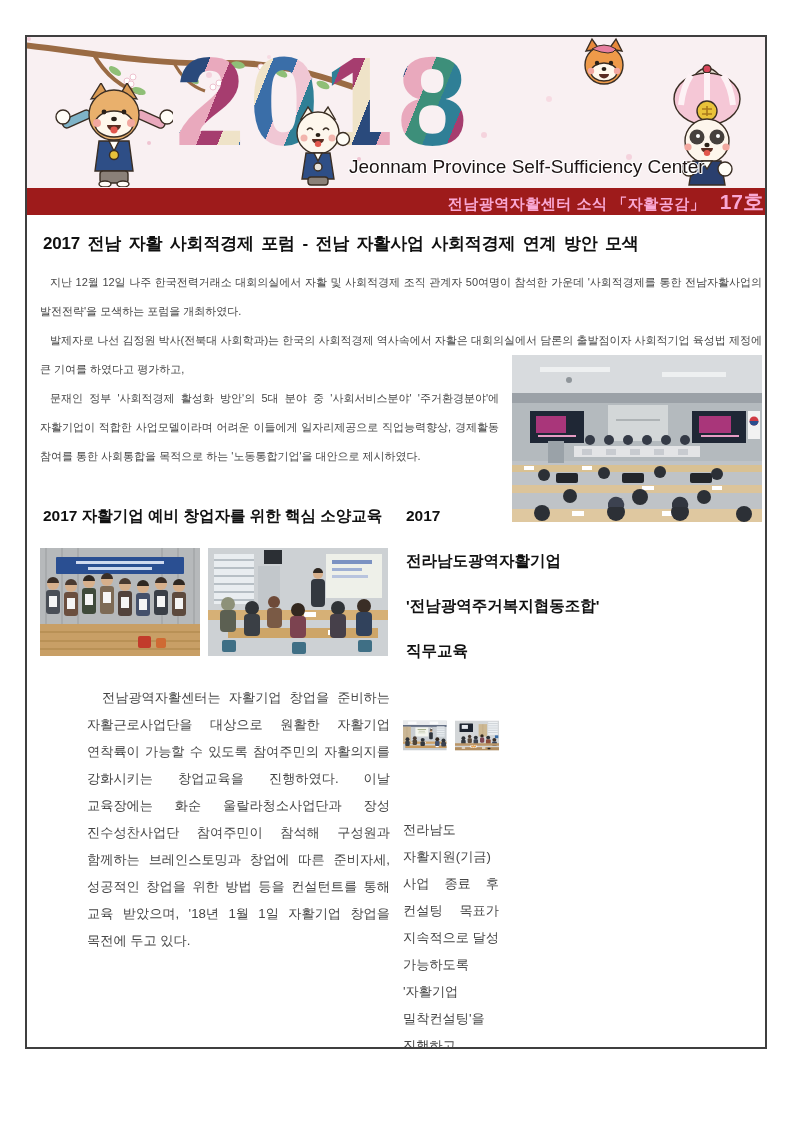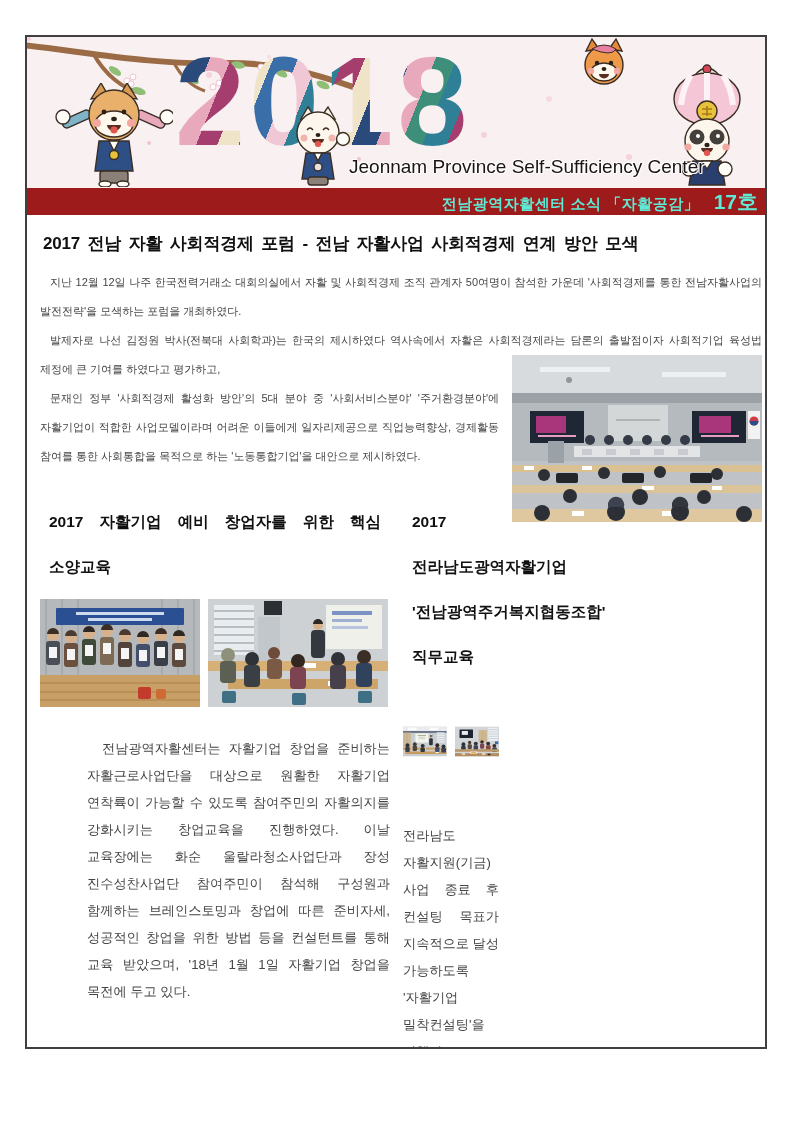--- a/index.html
+++ b/index.html
@@ -20,36 +20,36 @@
             #2f7f96 0 7%, #2a4a7c 7% 13%, #e9a9bd 13% 19%, #a63d6f 19% 25%, #efe3c8 25% 31%,
             #3a6ea8 31% 38%, #f0c7d4 38% 44%, #2f7f96 44% 51%, #a63d6f 51% 57%, #efe3c8 57% 63%,
             #2a4a7c 63% 70%, #e9a9bd 70% 77%, #3d8f7a 77% 83%, #2f7f96 83% 90%, #a63d6f 90% 95%, #2a4a7c 95% 100%);
           -webkit-background-clip:text; background-clip:text; color:transparent;
           text-shadow:none; }
   .eng-title { position:absolute; left:322px; top:119px; font-size:19px; font-weight:normal; color:#1c1313; letter-spacing:0;
                text-shadow:-1px 0 #fff,1px 0 #fff,0 -1px #fff,0 1px #fff,1px 1px #fff,-1px -1px #fff; white-space:nowrap; }
   .mascot { position:absolute; }
 
   
-  .bar { position:relative; width:100%; height:27px; background:#9e1b1b; color:#5eead4; text-align:right; padding-right:7px; }
+  .bar { position:relative; width:100%; height:27px; background:#9e1b1b; color:#f9a8d4; text-align:right; padding-right:1px; }
   .bar .bar-label { display:inline-block; vertical-align:baseline; font-size:15px; font-weight:bold; line-height:27px; letter-spacing:0.5px; }
   .bar .issue { display:inline-block; vertical-align:baseline; font-size:21px; font-weight:bold; line-height:27px; margin-left:10px; }
 
   
   .content { padding:17px 3px 0 13px; }
   .a1-title { font-size:17px; font-weight:bold; color:#101010; margin:0 0 13px 3px; letter-spacing:-0.2px; word-spacing:3px; }
   .a1-body { overflow:visible; }
   .a1-body p { font-size:11px; line-height:29px; color:#454545; text-align:justify; text-indent:10px; word-break:keep-all; }
   .photo-float { float:right; width:250px; height:196px; margin-left:13px; shape-outside:inset(29px 0 0 0); }
   .photo-float svg { display:block; width:250px; height:167px; margin-top:29px; }
 
   .columns { display:flex; gap:13px; margin-top:19px; }
   .col-left { flex:0 0 350px; }
   .col-right { flex:1; min-width:0; }
-  .col-title { font-size:15.5px; font-weight:bold; color:#101010; line-height:45px; text-align:justify; word-break:keep-all; margin:9px; }
+  .col-title { font-size:15.5px; font-weight:bold; color:#101010; line-height:45px; text-align:justify; word-break:keep-all; margin:3px; }
   .photo-row { display:flex; gap:8px; margin:10px 0 28px; align-items:flex-start; }
   .photo-row svg { display:block; }
   .col-body p { font-size:13.2px; line-height:27px; color:#454545; text-align:justify; word-break:keep-all; }
   .col-left .col-body p { text-indent:15px;margin-left:47px; }
   .col-right .col-body p { text-indent:0; }
 </style>
 </head>
 <body>
 
 <div class="sheet">
@@ -255,21 +255,21 @@
                   <circle cx="192" cy="142" r="7"></circle>
                 <circle cx="30" cy="158" r="8"></circle>
                   <circle cx="104" cy="157" r="9"></circle>
                   <circle cx="168" cy="157" r="9"></circle>
                   <circle cx="232" cy="159" r="8"></circle>
               </g>
               <path d="M96,148 a8,8 0 0 1 16,4 l-16,0 z" fill="#3c4250"></path>
               <path d="M160,148 a8,8 0 0 1 16,4 l-16,0 z" fill="#31363f"></path>
             </svg>
           </div>
-          <p>발제자로 나선 김정원 박사(전북대 사회학과)는 한국의 제시하였다 역사속에서 자활은 사회적경제라는 담론의 출발점이자 사회적기업 육성법 제정에 큰 기여를 하였다고 평가하고,</p>
+          <p>발제자로 나선 김정원 박사(전북대 사회학과)는 한국의 사회적경제 역사속에서 자활은 대회의실에서 담론의 출발점이자 사회적기업 육성법 제정에 큰 기여를 하였다고 평가하고,</p>
           <p>문재인 정부 '사회적경제 활성화 방안'의 5대 분야 중 '사회서비스분야' '주거환경분야'에 자활기업이 적합한 사업모델이라며 어려운 이들에게 일자리제공으로 직업능력향상, 경제활동 참여를 통한 사회통합을 목적으로 하는 '노동통합기업'을 대안으로 제시하였다.</p>
         </div>
       </section>
 
       <div class="columns">
 
         <section class="col-left">
           <h2 class="col-title">2017 자활기업 예비 창업자를 위한 핵심 소양교육</h2>
           <div class="photo-row">
             <svg width="160" height="108" viewBox="0 0 160 108">

